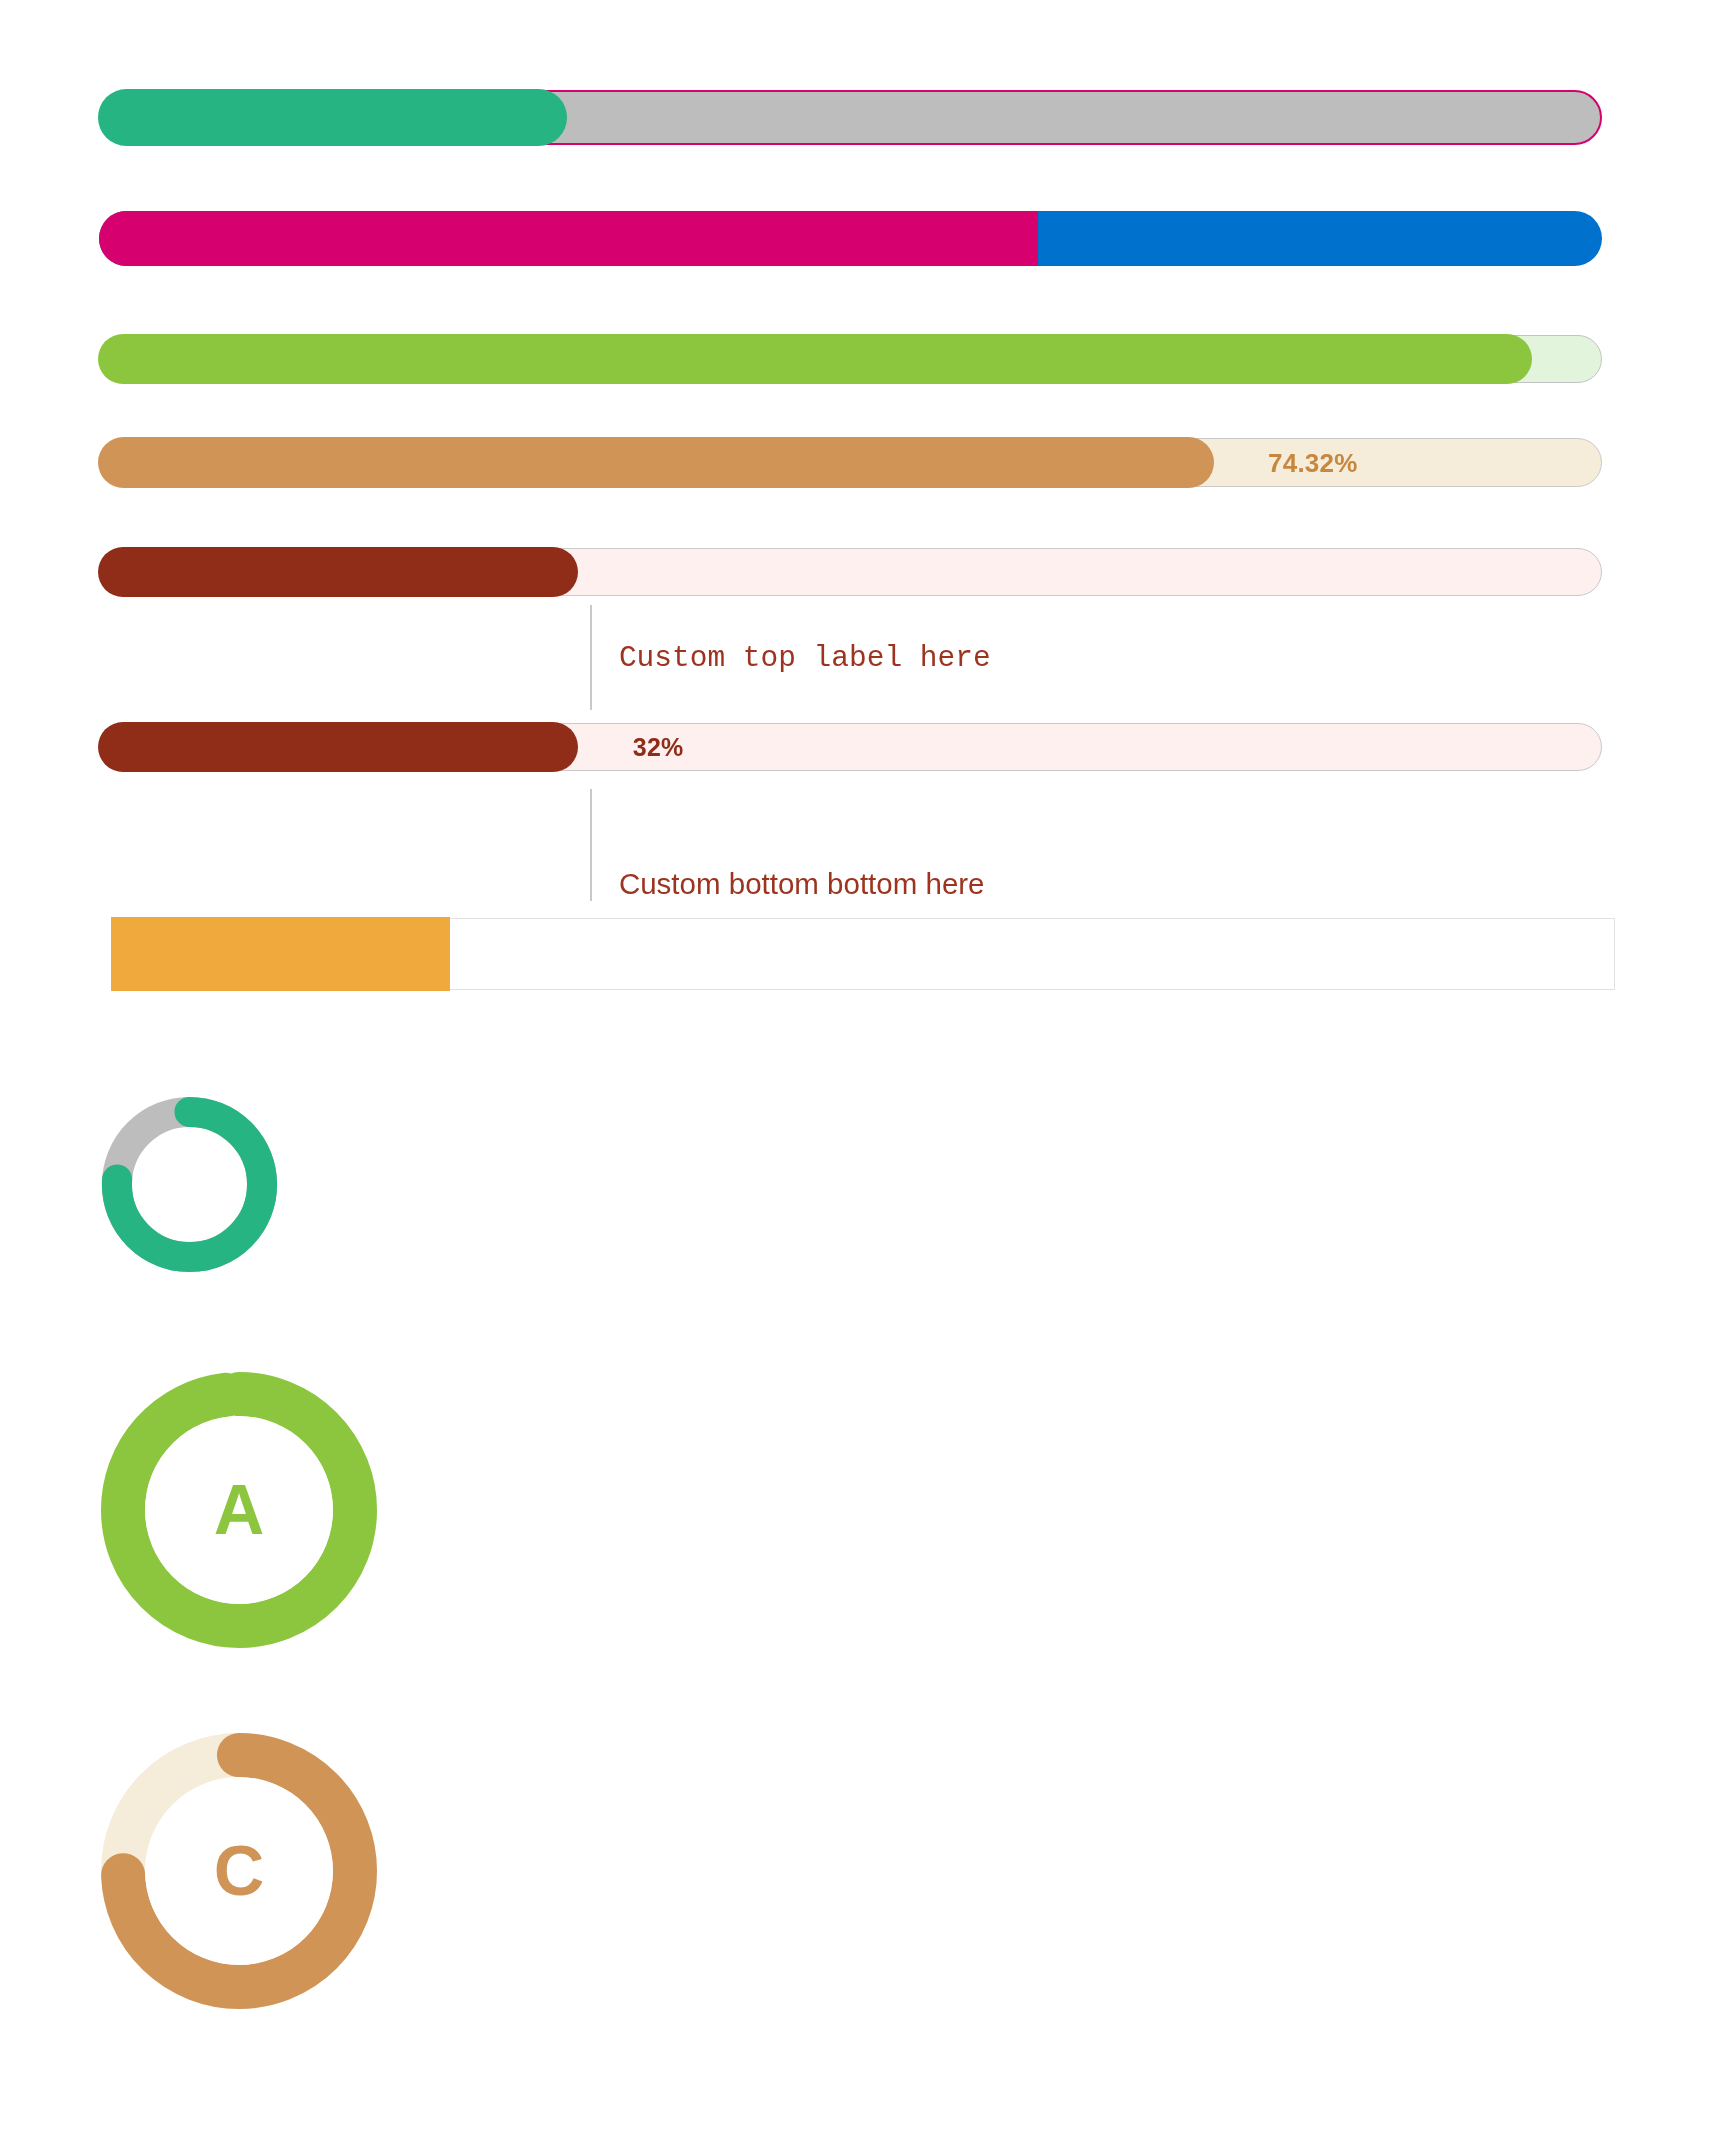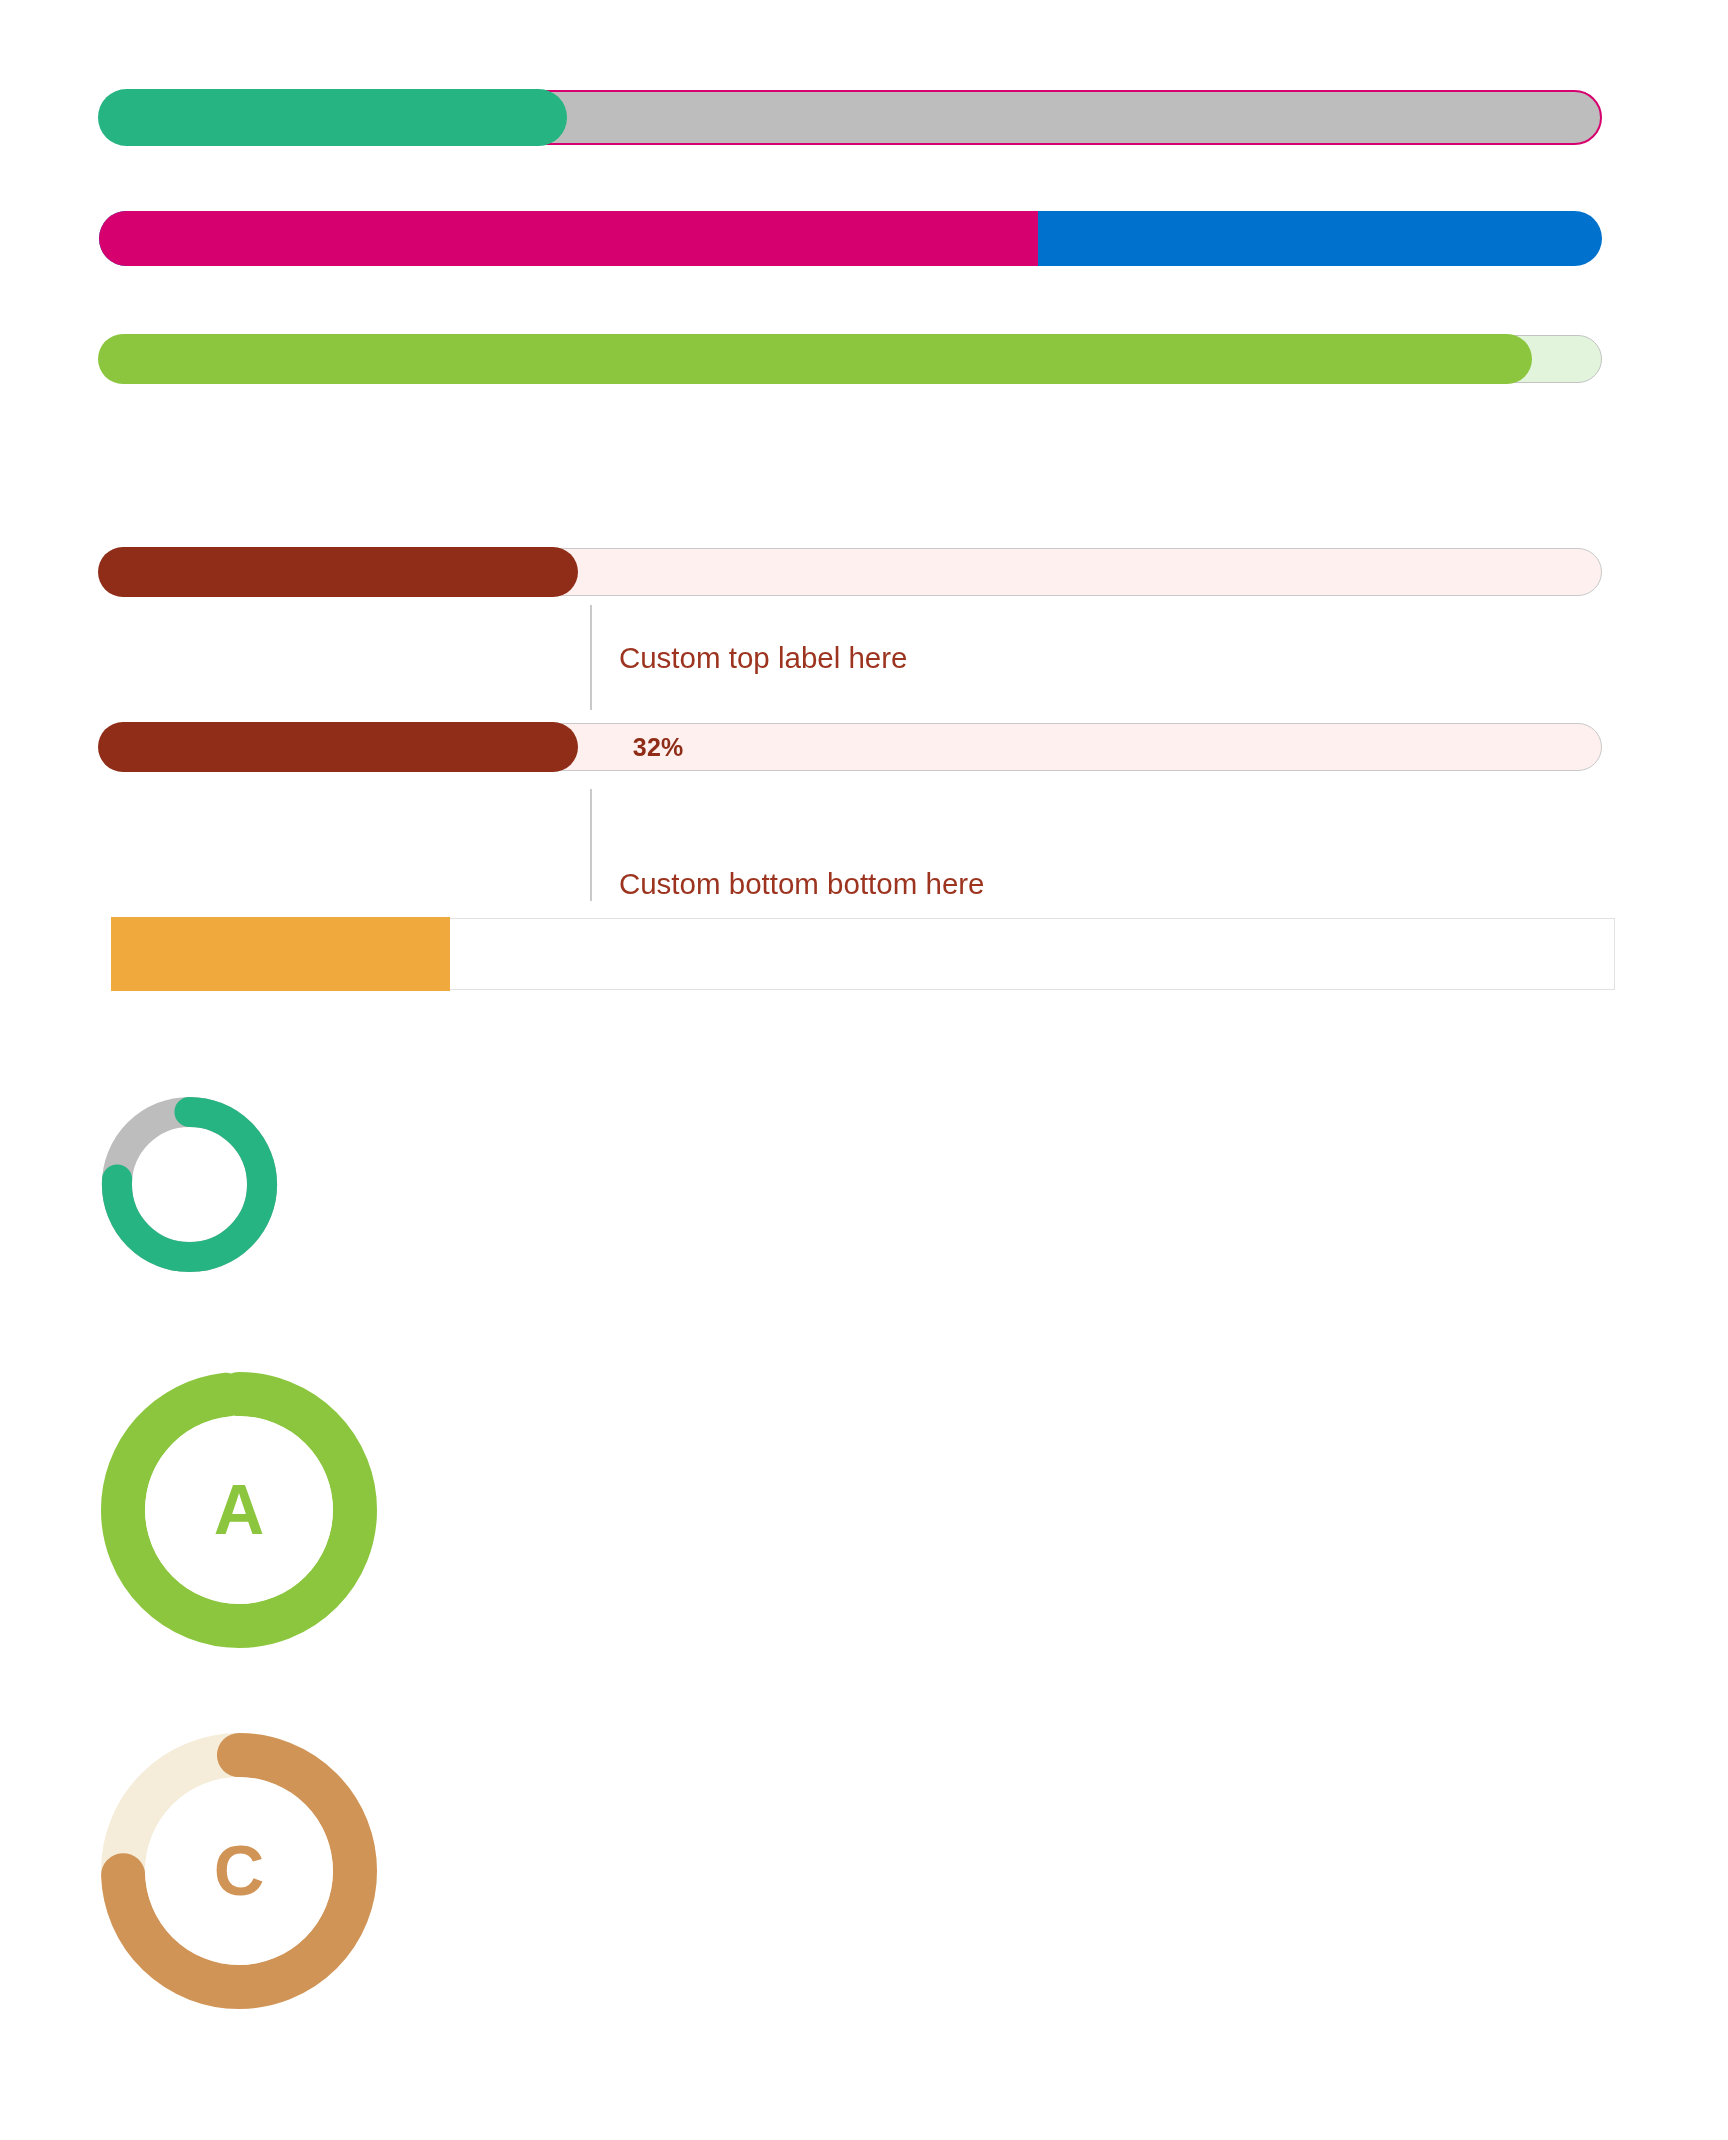--- a/index.html
+++ b/index.html
@@ -182,20 +182,21 @@
   }
   .callout .callout-text {
     color: #9c3420;
     font-size: 29.5px;
     white-space: nowrap;
   }
   #callout-top {
     left: 590px;
     top: 605px;
     height: 105px;
+    font-family: Liberation Mono, monospace;
   }
   #callout-top .tick { height: 105px; }
   #callout-top .callout-text { margin-left: 27px; }
   #callout-bottom {
     left: 590px;
     top: 789px;
     height: 112px;
   }
   #callout-bottom .tick { height: 112px; }
   #callout-bottom .callout-text { margin-left: 27px; align-self: flex-end; }
@@ -242,20 +243,26 @@
       <div class="bar-fill" style="width: 62.5%; background: rgb(214, 0, 110);"></div>
     </div>
   </div>
 
   <div class="bar-row" id="bar3">
     <div class="bar-track" style="background: rgb(226, 245, 220); border-color: rgb(195, 195, 195);">
       <div class="bar-fill" style="width: 95.5%; background: rgb(140, 198, 62);"></div>
     </div>
   </div>
 
+  <div class="bar-row" id="bar4">
+    <div class="bar-track" style="background: rgb(245, 236, 217); border-color: rgb(201, 201, 201);">
+      <div class="bar-fill" style="width: 74.32%; background: rgb(209, 148, 87);"></div>
+      <span class="bar-value" style="color: rgb(200, 135, 63); left: 77.82%;">74.32%</span>
+    </div>
+  </div>
 
   <div class="bar-row" id="bar5">
     <div class="bar-track" style="background: rgb(253, 240, 238); border-color: rgb(201, 201, 201);">
       <div class="bar-fill" style="width: 32%; background: rgb(143, 45, 24);"></div>
     </div>
   </div>
 
   <div class="callout" id="callout-top">
     <div class="tick"></div>
     <span class="callout-text">Custom top label here</span>

